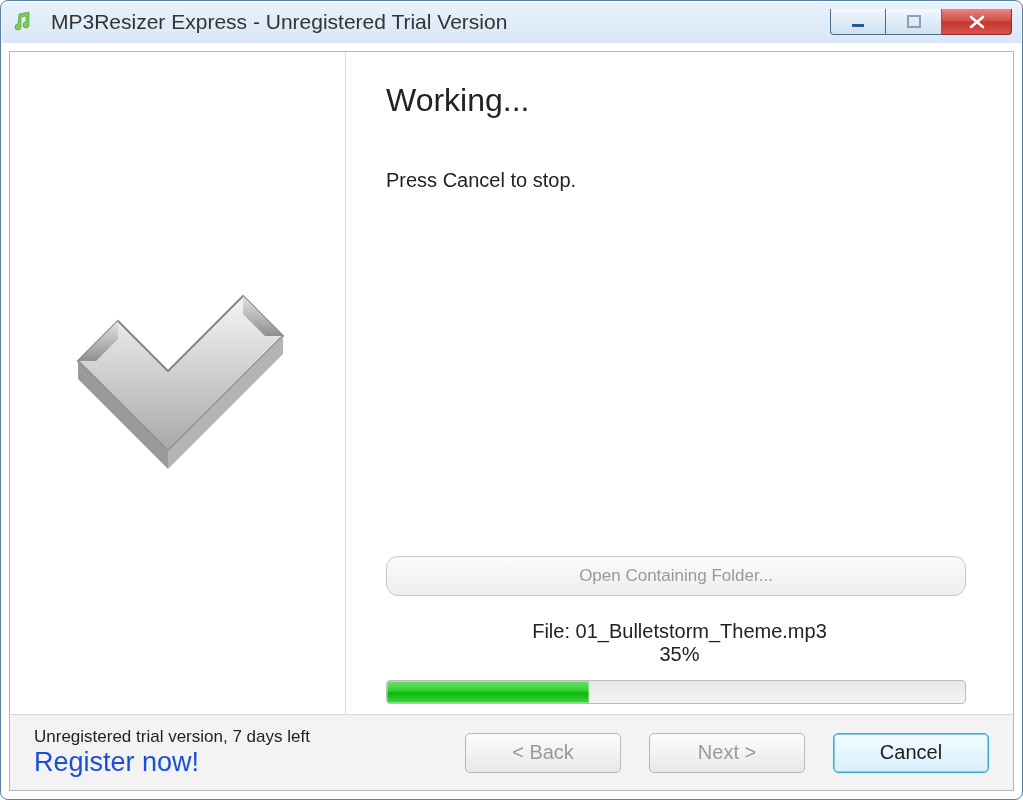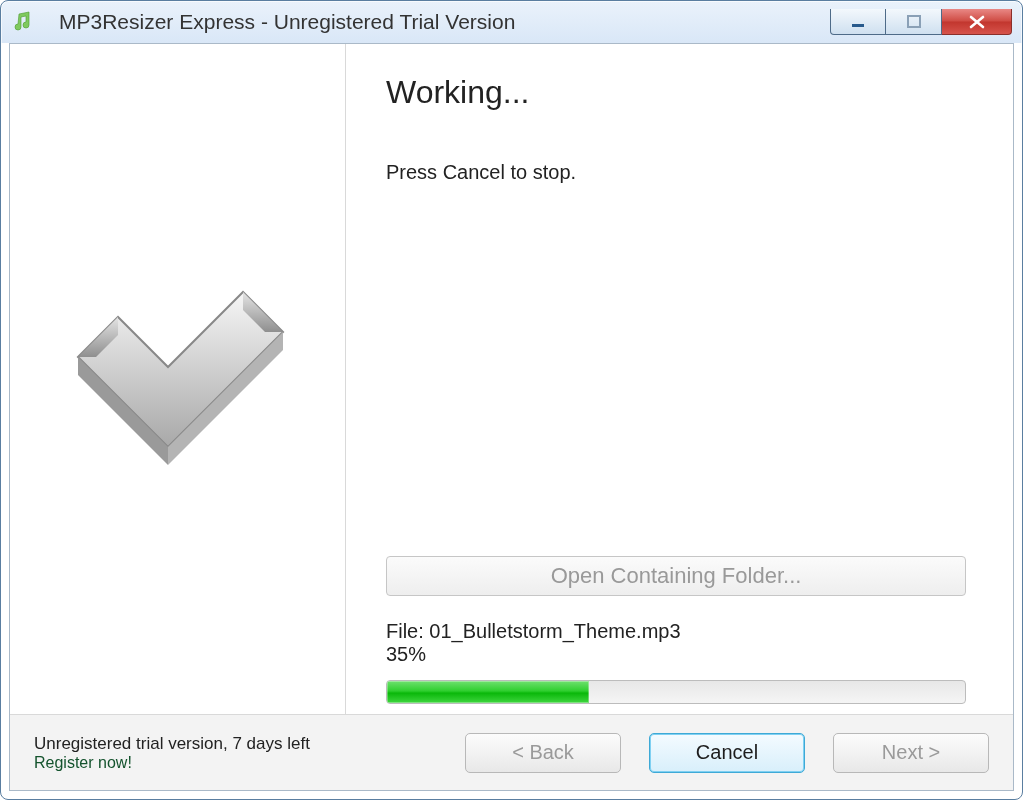--- a/index.html
+++ b/index.html
@@ -15,21 +15,21 @@
     border: 1px solid #5a7ea0;
     border-radius: 8px;
     background: linear-gradient(to bottom, #eaf2fb 0px, #d9e7f7 42px, #ffffff 42px);
     display: flex; flex-direction: column;
     box-shadow: inset 0 0 0 1px #ffffffaa;
   }
   .titlebar {
     height: 42px;
     display: flex; align-items: center;
     padding: 0 10px;
-    gap: 26px;
+    gap: 18px;
   }
   .appicon { width: 22px; height: 22px; }
   .title {
     font-size: 21px; color: #333;
     flex: 0 0 auto;
   }
   .ctrls {
     margin-left: auto; display: flex; gap: 0;
   }
   .ctrl {
@@ -44,21 +44,21 @@
   .ctrl.close {
     width: 70px; border-left: none;
     border-bottom-right-radius: 4px;
     background: linear-gradient(#e98885, #cf4c44 48%, #c2362e 52%, #d6534b);
     border-color: #8a2f2a;
   }
   .ctrl.max { color: #888; }
   .ctrl svg { display:block; }
   .client {
     flex: 1;
-    margin: 0 8px 8px 8px;
+    margin: 8px 8px 8px 8px;
     border: 1px solid #aab9c8;
     background: #fff;
     display: flex; flex-direction: column;
   }
   .body {
     flex: 1; display: flex;
   }
   .leftpane {
     width: 336px;
     border-right: 1px solid #d9d9d9;
@@ -66,27 +66,27 @@
   }
   .rightpane {
     flex: 1; padding: 30px 40px 10px 40px;
     display: flex; flex-direction: column;
   }
   .heading { font-size: 32px; color: #222; margin: 0 0 50px 0; }
   .sub { font-size: 20px; color: #222; margin-bottom: 40px; }
   .spacer { flex: 1; }
   .open-btn {
     width: 580px; height: 40px;
-    border: 1px solid #c6c6c6; border-radius: 4px;
+    border: 1px solid #c6c6c6; border-radius: 12px;
     background: linear-gradient(#fbfbfb, #eeeeee);
-    color: #999; font-size: 22px;
+    color: #999; font-size: 17px;
     display:flex; align-items:center; justify-content:center;
     margin-bottom: 24px;
   }
-  .fileline, .pctline { font-size: 20px; color: #222; }
+  .fileline, .pctline { font-size: 20px; color: #222; text-align: center; }
   .progress-wrap {
     width: 580px; height: 24px;
     margin-top: 14px;
     border: 1px solid #bcbcbc; border-radius: 4px;
     background: linear-gradient(#e7e7e7,#f5f5f5);
     overflow: hidden;
   }
   .progress-fill {
     height: 100%;
     background: linear-gradient(to bottom, #6fe06f 0%, #2fcf2f 45%, #0ab80a 55%, #3fd63f 100%);
@@ -94,21 +94,21 @@
   }
   .footer {
     height: 76px;
     border-top: 1px solid #d9d9d9;
     background: #f3f3f3;
     display: flex; align-items: center;
     padding: 0 24px;
   }
   .footer-left { display: flex; flex-direction: column; }
   .trial-text { font-size: 17px; color: #222; }
-  .register-link { font-size: 16px; color: #14532d; cursor: pointer; }
+  .register-link { font-size: 27px; color: #1d4ed8; cursor: pointer; }
   .footer-btns { margin-left: auto; display: flex; gap: 28px; }
   .wbtn {
     width: 156px; height: 40px;
     border: 1px solid #b8b8b8; border-radius: 5px;
     background: linear-gradient(#fcfcfc,#e8e8e8);
     font-size: 20px; color: #9a9a9a;
     display:flex; align-items:center; justify-content:center;
   }
   .wbtn.primary {
     color: #1d1d1d;
@@ -193,19 +193,19 @@
       </div>
     </div>
 
     <div class="footer">
       <div class="footer-left">
         <div class="trial-text">Unregistered trial version, 7 days left</div>
         <div class="register-link">Register now!</div>
       </div>
       <div class="footer-btns">
         <div class="wbtn">&lt; Back</div>
+        <div class="wbtn">Next &gt;</div>
         <div class="wbtn primary">Cancel</div>
-        <div class="wbtn">Next &gt;</div>
       </div>
     </div>
   </div>
 
 </div>
 
 </body></html>

